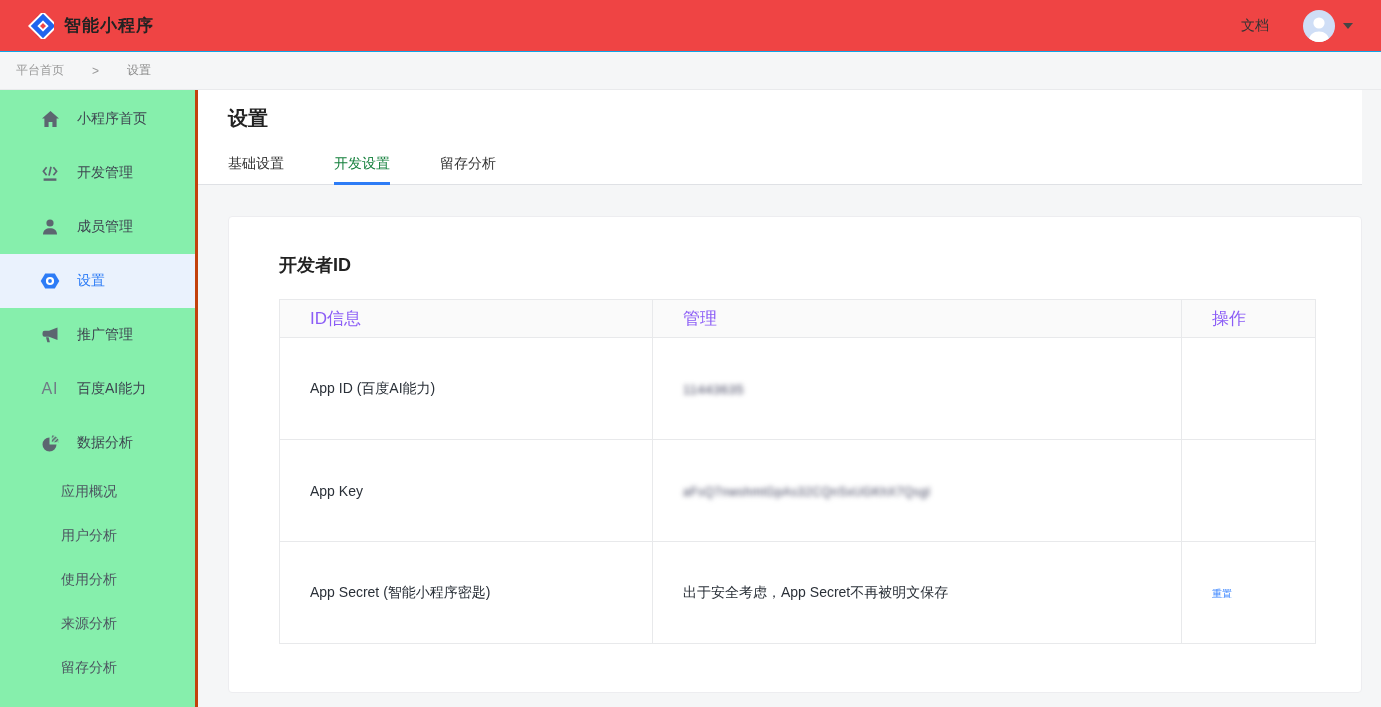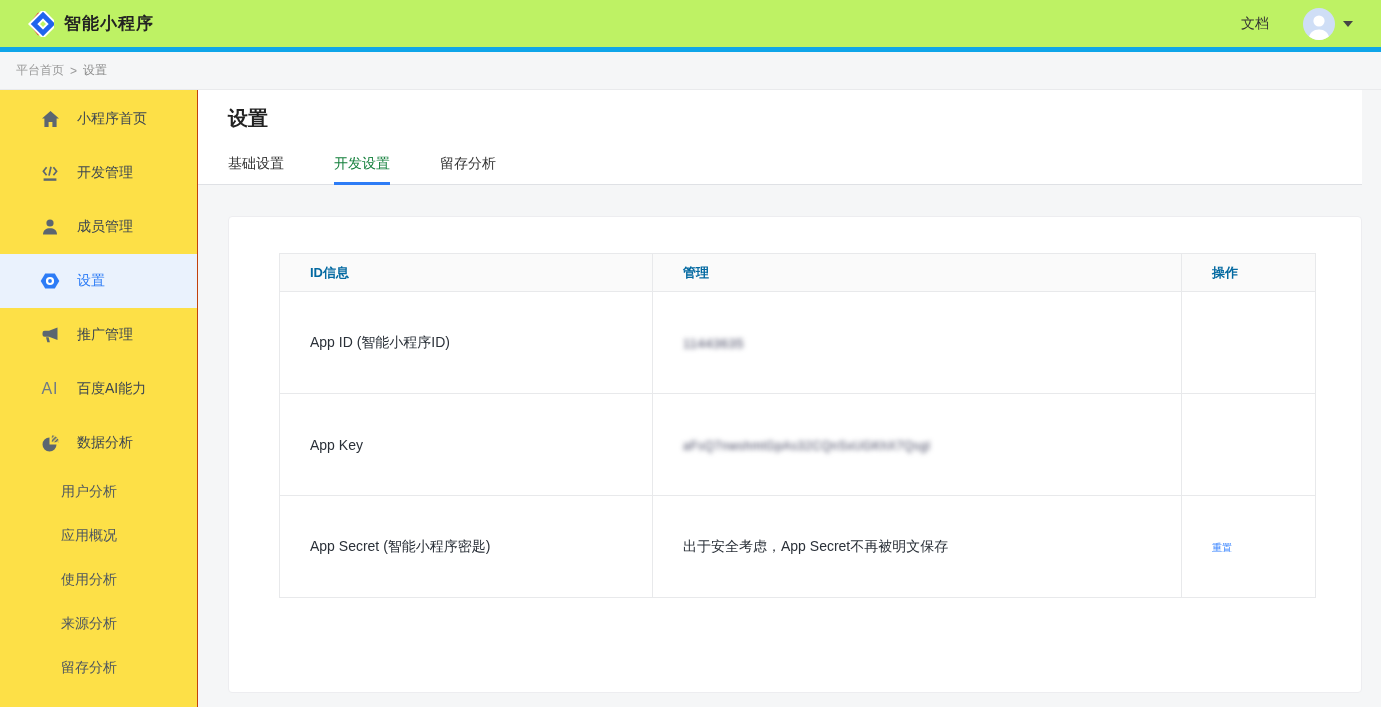--- a/index.html
+++ b/index.html
@@ -4,50 +4,50 @@
 <style>
   * { margin:0; padding:0; box-sizing:border-box; }
   html,body { width:1381px; height:707px; overflow:hidden; }
   body {
     font-family:"Liberation Sans","DejaVu Sans",sans-serif;
     background:#f5f6f7; color:#333;
   }
 
   
   .app-header {
-    height:52px; background:#bef264; border-bottom:5px solid #0ea5e9;
+    height:52px; background:#ef4444; border-bottom:1px solid #0ea5e9;
     display:flex; align-items:center; justify-content:space-between;
     padding:0 28px 0 28px;
   }
   .brand { display:flex; align-items:center; gap:10px; }
   .brand-name { font-size:17px; font-weight:700; color:#222; letter-spacing:1px; }
   .header-right { display:flex; align-items:center; gap:34px; }
   .doc-link { font-size:14px; color:#333; cursor:pointer; }
   .avatar-wrap { display:flex; align-items:center; gap:8px; cursor:pointer; }
   .caret {
     width:0; height:0; border-left:5px solid transparent;
     border-right:5px solid transparent; border-top:6px solid #454545;
   }
 
   
   .breadcrumb {
     height:38px; background:#f5f6f7; border-bottom:1px solid #e9eaec;
     display:flex; align-items:center; padding-left:16px;
-    font-size:12px; color:#999;
+    font-size:12px; color:#999;gap:22px;
   }
   .breadcrumb .sep { margin:0 6px; color:#999; }
   .breadcrumb .crumb-root { cursor:pointer; }
   .breadcrumb .crumb-current { color:#8a8a8a; }
 
   
   .content-row { display:flex; height:617px; }
 
   
   .sidebar {
-    width:198px; background:#fde047; border-right:1px solid #c2410c;
+    width:198px; background:#86efac; border-right:3px solid #c2410c;
     padding-top:2px; flex-shrink:0;text-align:right;
   }
   .side-item {
     height:54px; display:flex; align-items:center; padding-left:24px;
     cursor:pointer; color:#3e4751; font-size:14px;
   }
   .side-item .s-icon {
     width:20px; height:20px; margin-right:17px; color:#5c6670;
     display:flex; align-items:center; justify-content:center; flex-shrink:0;margin-left:16px;
   }
@@ -82,22 +82,22 @@
     background:#fff; border:1px solid #ededf0; border-radius:4px;
     height:477px; padding:36px 48px 0 50px;
   }
   .card-heading { font-size:18px; font-weight:700; color:#222; margin-bottom:22px; }
 
   table.dev-table { border-collapse:collapse; width:1036px; table-layout:fixed; }
   .dev-table th, .dev-table td {
     border:1px solid #e8e9eb; text-align:left; padding-left:30px;
   }
   .dev-table th {
-    background:#fafafa; height:38px; font-weight:700;
-    font-size:13px; color:#0369a1;
+    background:#fafafa; height:38px; font-weight:400;
+    font-size:17px; color:#8b5cf6;
   }
   .dev-table td { height:102px; font-size:14px; color:#2a3038; background:#fff; }
   .col-id { width:373px; }
   .col-mgmt { width:529px; }
   .col-action { width:134px; }
   .blurred {
     filter:blur(2.6px); color:#3f415c; user-select:none; letter-spacing:.5px;
   }
   .appid-val { font-size:13px; }
   .appkey-val { font-size:12px; }
@@ -216,24 +216,24 @@
             </pattern>
           </defs>
           <path d="M8.5 10.5 L8.5 3.5 A7 7 0 1 0 15.5 10.5 Z" fill="currentColor"></path>
           <path d="M10.8 8.2 L10.8 1.2 A7 7 0 0 1 17.8 8.2 Z" fill="url(#hatch)"></path>
         </svg>
       </span>
       <span>数据分析</span>
     </div>
 
     <div class="side-subitem">
+      <span>应用概况</span>
+    </div>
+    <div class="side-subitem">
       <span>用户分析</span>
-    </div>
-    <div class="side-subitem">
-      <span>应用概况</span>
     </div>
     <div class="side-subitem">
       <span>使用分析</span>
     </div>
     <div class="side-subitem">
       <span>来源分析</span>
     </div>
     <div class="side-subitem">
       <span>留存分析</span>
     </div>
@@ -246,37 +246,38 @@
       <div class="page-title">设置</div>
       <div class="tabs">
         <div class="tab">基础设置</div>
         <div class="tab active">开发设置</div>
         <div class="tab">留存分析</div>
       </div>
     </div>
 
     <div class="content-area">
       <div class="card">
+        <div class="card-heading">开发者ID</div>
 
         <table class="dev-table">
           <colgroup>
             <col class="col-id">
               <col class="col-mgmt">
               <col class="col-action">
           </colgroup>
           <thead>
             <tr>
               <th>ID信息</th>
               <th>管理</th>
               <th>操作</th>
             </tr>
           </thead>
           <tbody>
             <tr>
-              <td>App ID (智能小程序ID)</td>
+              <td>App ID (百度AI能力)</td>
               <td><span class="blurred appid-val">11443635</span></td>
               <td></td>
             </tr>
             <tr>
               <td>App Key</td>
               <td><span class="blurred appkey-val">aFsQ7nwshmtGpAs32CQnSxUGKhX7Qsgl</span></td>
               <td></td>
             </tr>
             <tr>
               <td>App Secret (智能小程序密匙)</td>

